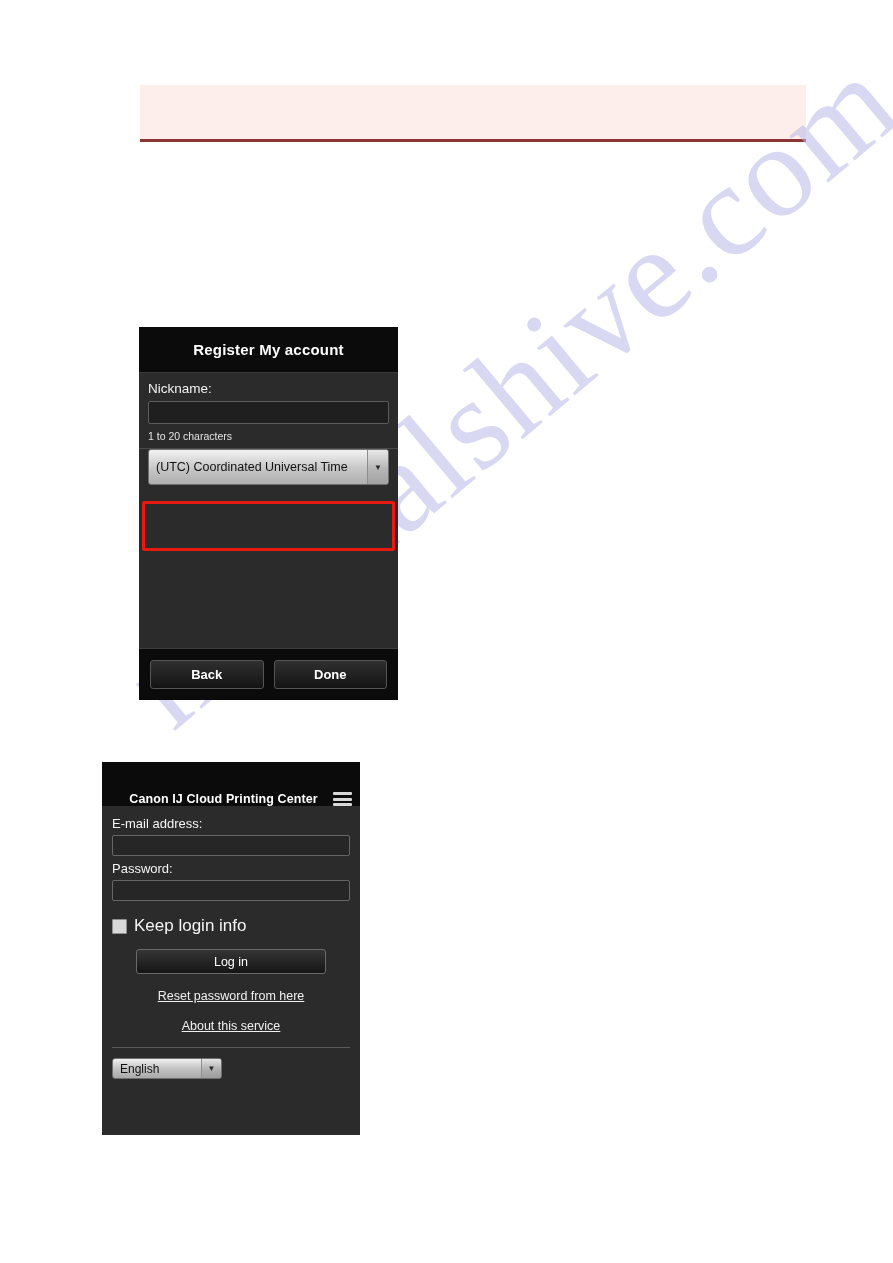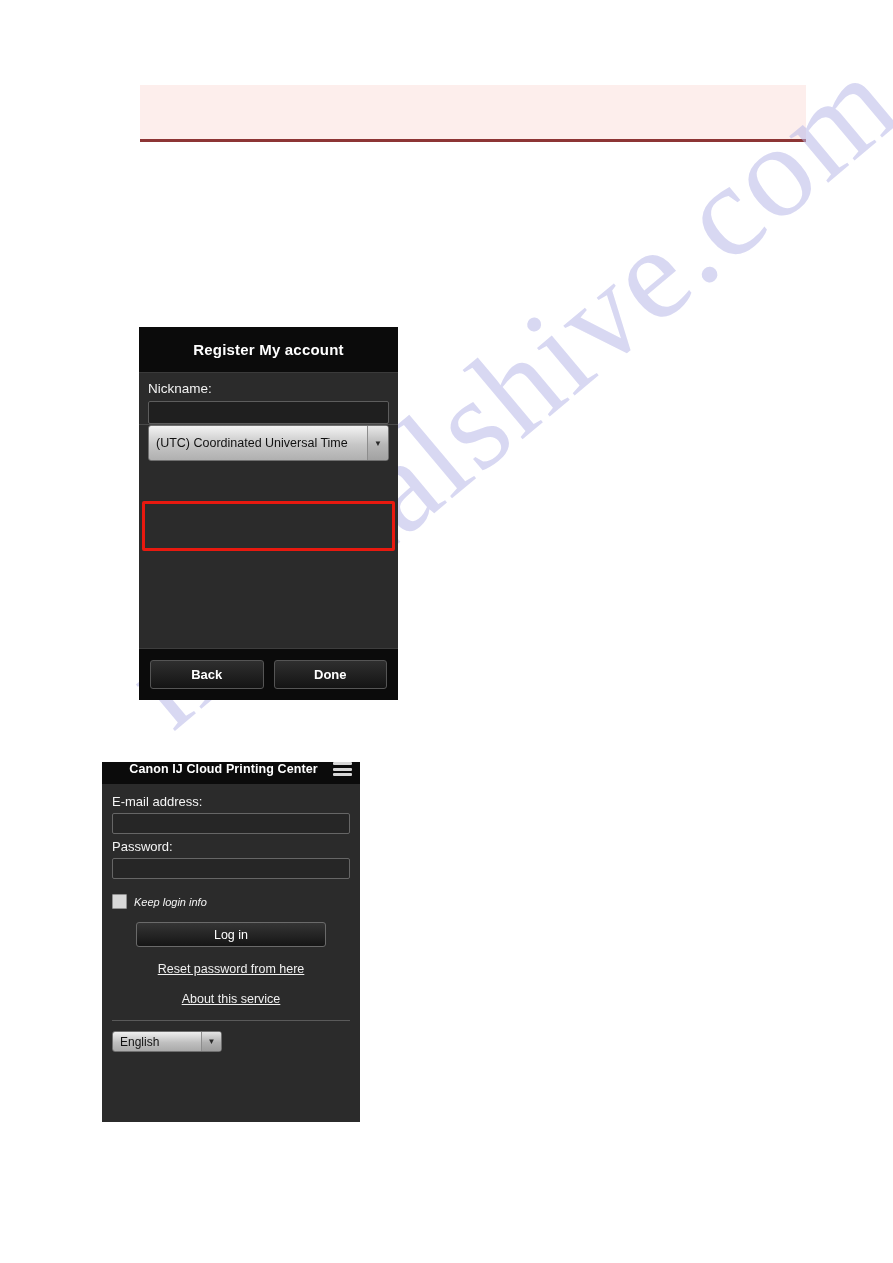--- a/index.html
+++ b/index.html
@@ -180,24 +180,24 @@
   }
 
   
   #panel-login {
     left: 102px;
     top: 762px;
     width: 258px;
     height: 360px;
   }
   .p2-header {
-    height: 22px;
+    height: 44px;
     background: #0b0b0b;
     display: flex;
-    align-items: flex-start;
+    align-items: flex-end;
     padding: 0 8px 0 12px;
     box-sizing: border-box;
   }
   .p2-title {
     flex: 1;
     text-align: center;
     font-size: 12.5px;
     font-weight: bold;
     color: #ffffff;
     letter-spacing: .1px;
@@ -244,23 +244,22 @@
   .checkbox-box {
     width: 13px;
     height: 13px;
     background: #d8d8d8;
     border: 1px solid #8f8f8f;
     border-radius: 1px;
     margin-right: 7px;
     flex: 0 0 auto;
   }
   .checkbox-label {
-    font-size: 11px;
+    font-size: 17px;
     color: #f4f4f4;
-    font-style: italic;
   }
   .wide-button {
     height: 23px;
     margin: 13px 24px 0 24px;
     background: linear-gradient(#353535, #151515);
     border: 1px solid #6a6a6a;
     border-radius: 3px;
     color: #ffffff;
     font-size: 12.5px;
     display: flex;
@@ -321,20 +320,21 @@
 <div class="panel" id="panel-register">
 
   <div class="p1-header">Register My account</div>
 
   <div class="p1-body">
 
     <div class="field-label">Nickname:</div>
 
     <div class="text-input"></div>
 
+    <div class="hint-text">1 to 20 characters</div>
 
     <div class="divider-line"></div>
 
 
     <div class="select-box">
       <span>(UTC) Coordinated Universal Time</span>
       <span class="select-arrow">▼</span>
     </div>
 
     <div class="highlight-box"></div>

